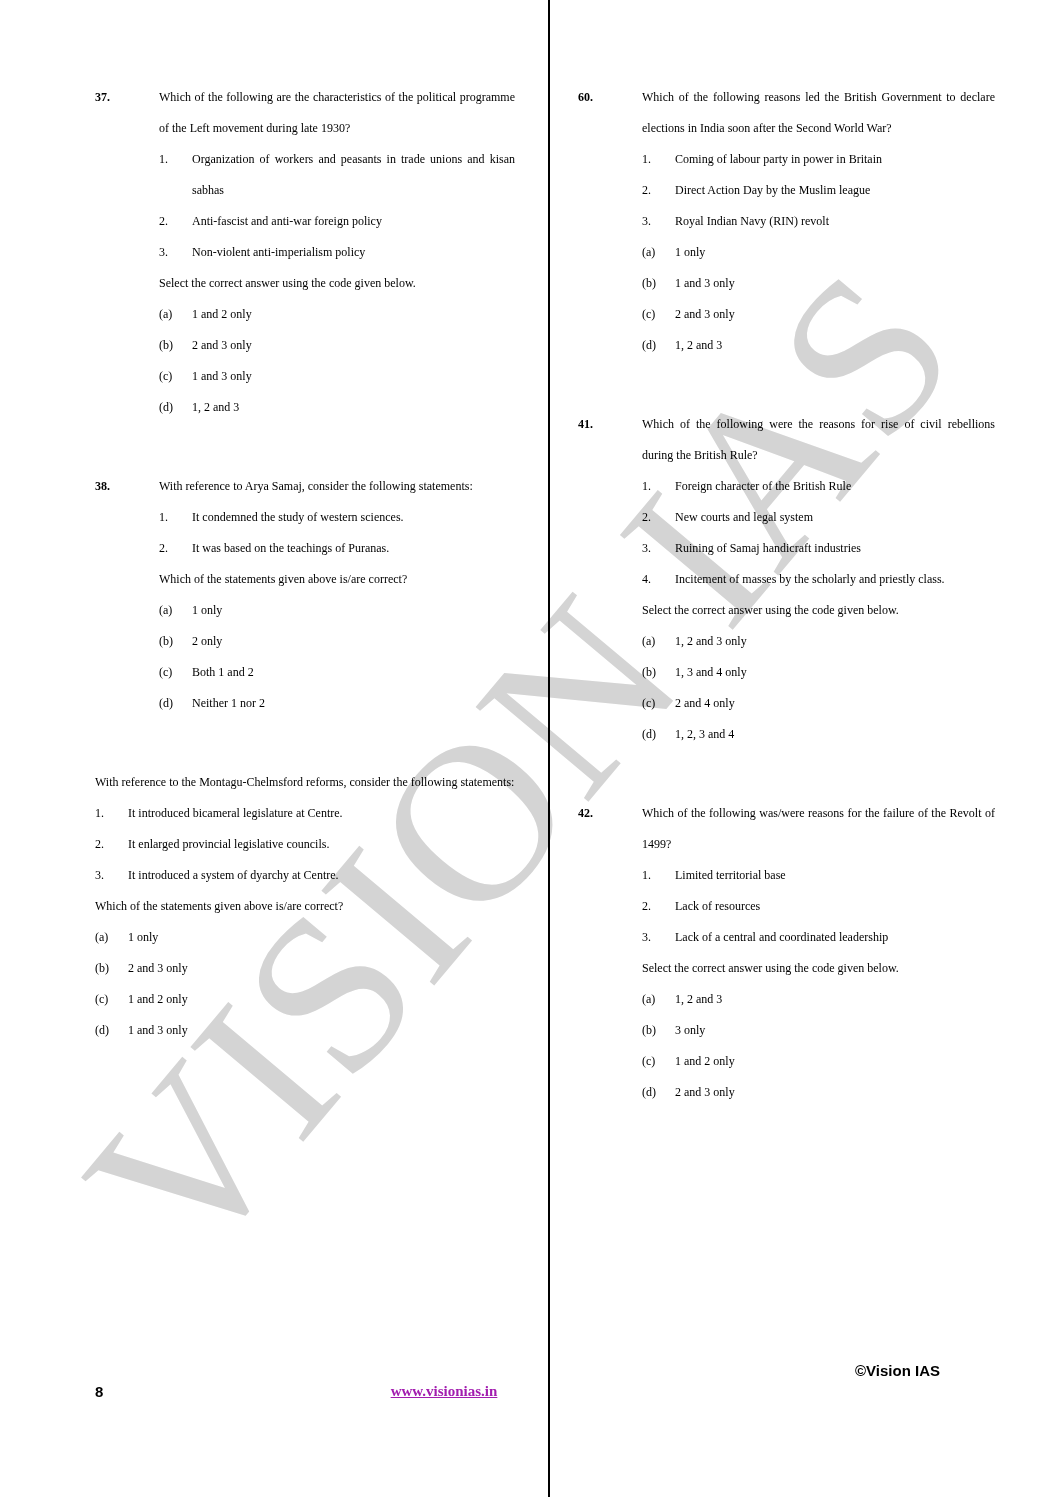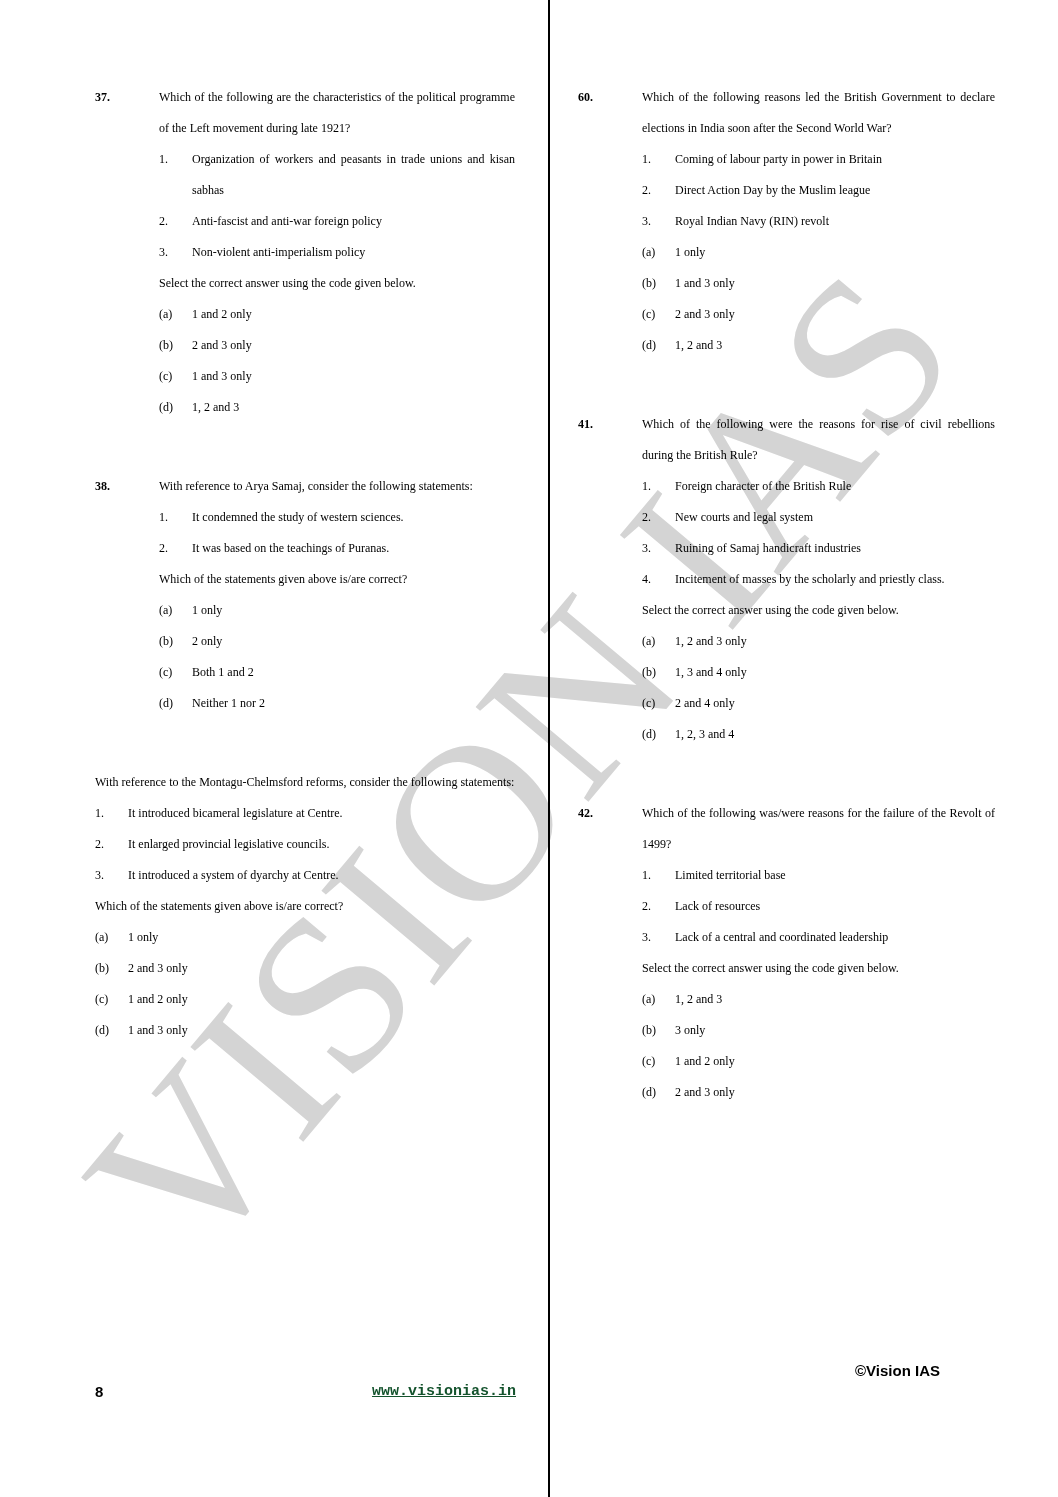--- a/index.html
+++ b/index.html
@@ -49,43 +49,43 @@
   .q-item .q-text { flex:1; text-align:justify; }
   .q-option .q-text { flex:1; }
   .footer-page {
     position:absolute; left:95px; top:1383px;
     font-family:"Liberation Sans", sans-serif;
     font-size:15px; font-weight:bold; z-index:3;
   }
   .footer-link {
     position:absolute; left:444px; top:1383px;
     transform:translateX(-50%);
-    font-family:Liberation Mono, monospace;
+    font-family:Liberation Serif, serif;
     font-size:15px; font-weight:bold;
-    color:#14532d; text-decoration:underline;
+    color:#a21caf; text-decoration:underline;
     cursor:pointer; z-index:3;
   }
   .footer-copy {
     position:absolute; right:118px; top:1362px;
     font-family:"Liberation Sans", sans-serif;
     font-size:15px; font-weight:bold; z-index:3;
   }
 </style>
 </head>
 <body>
 
 <div class="page">
   <div class="watermark">VISION IAS</div>
   <div class="divider"></div>
 
   <div class="col col-left" id="col-left">
       <div class="question">
     <div class="q-num">37.</div>
     <div class="q-body">
-          <div class="q-para">Which of the following are the characteristics of the political programme of the Left movement during late 1921?</div>
+          <div class="q-para">Which of the following are the characteristics of the political programme of the Left movement during late 1930?</div>
           <div class="q-row q-item">
             <span class="q-label">1.</span>
             <span class="q-text">Organization of workers and peasants in trade unions and kisan sabhas</span>
           </div>
           <div class="q-row q-item">
             <span class="q-label">2.</span>
             <span class="q-text">Anti-fascist and anti-war foreign policy</span>
           </div>
           <div class="q-row q-item">
             <span class="q-label">3.</span>

